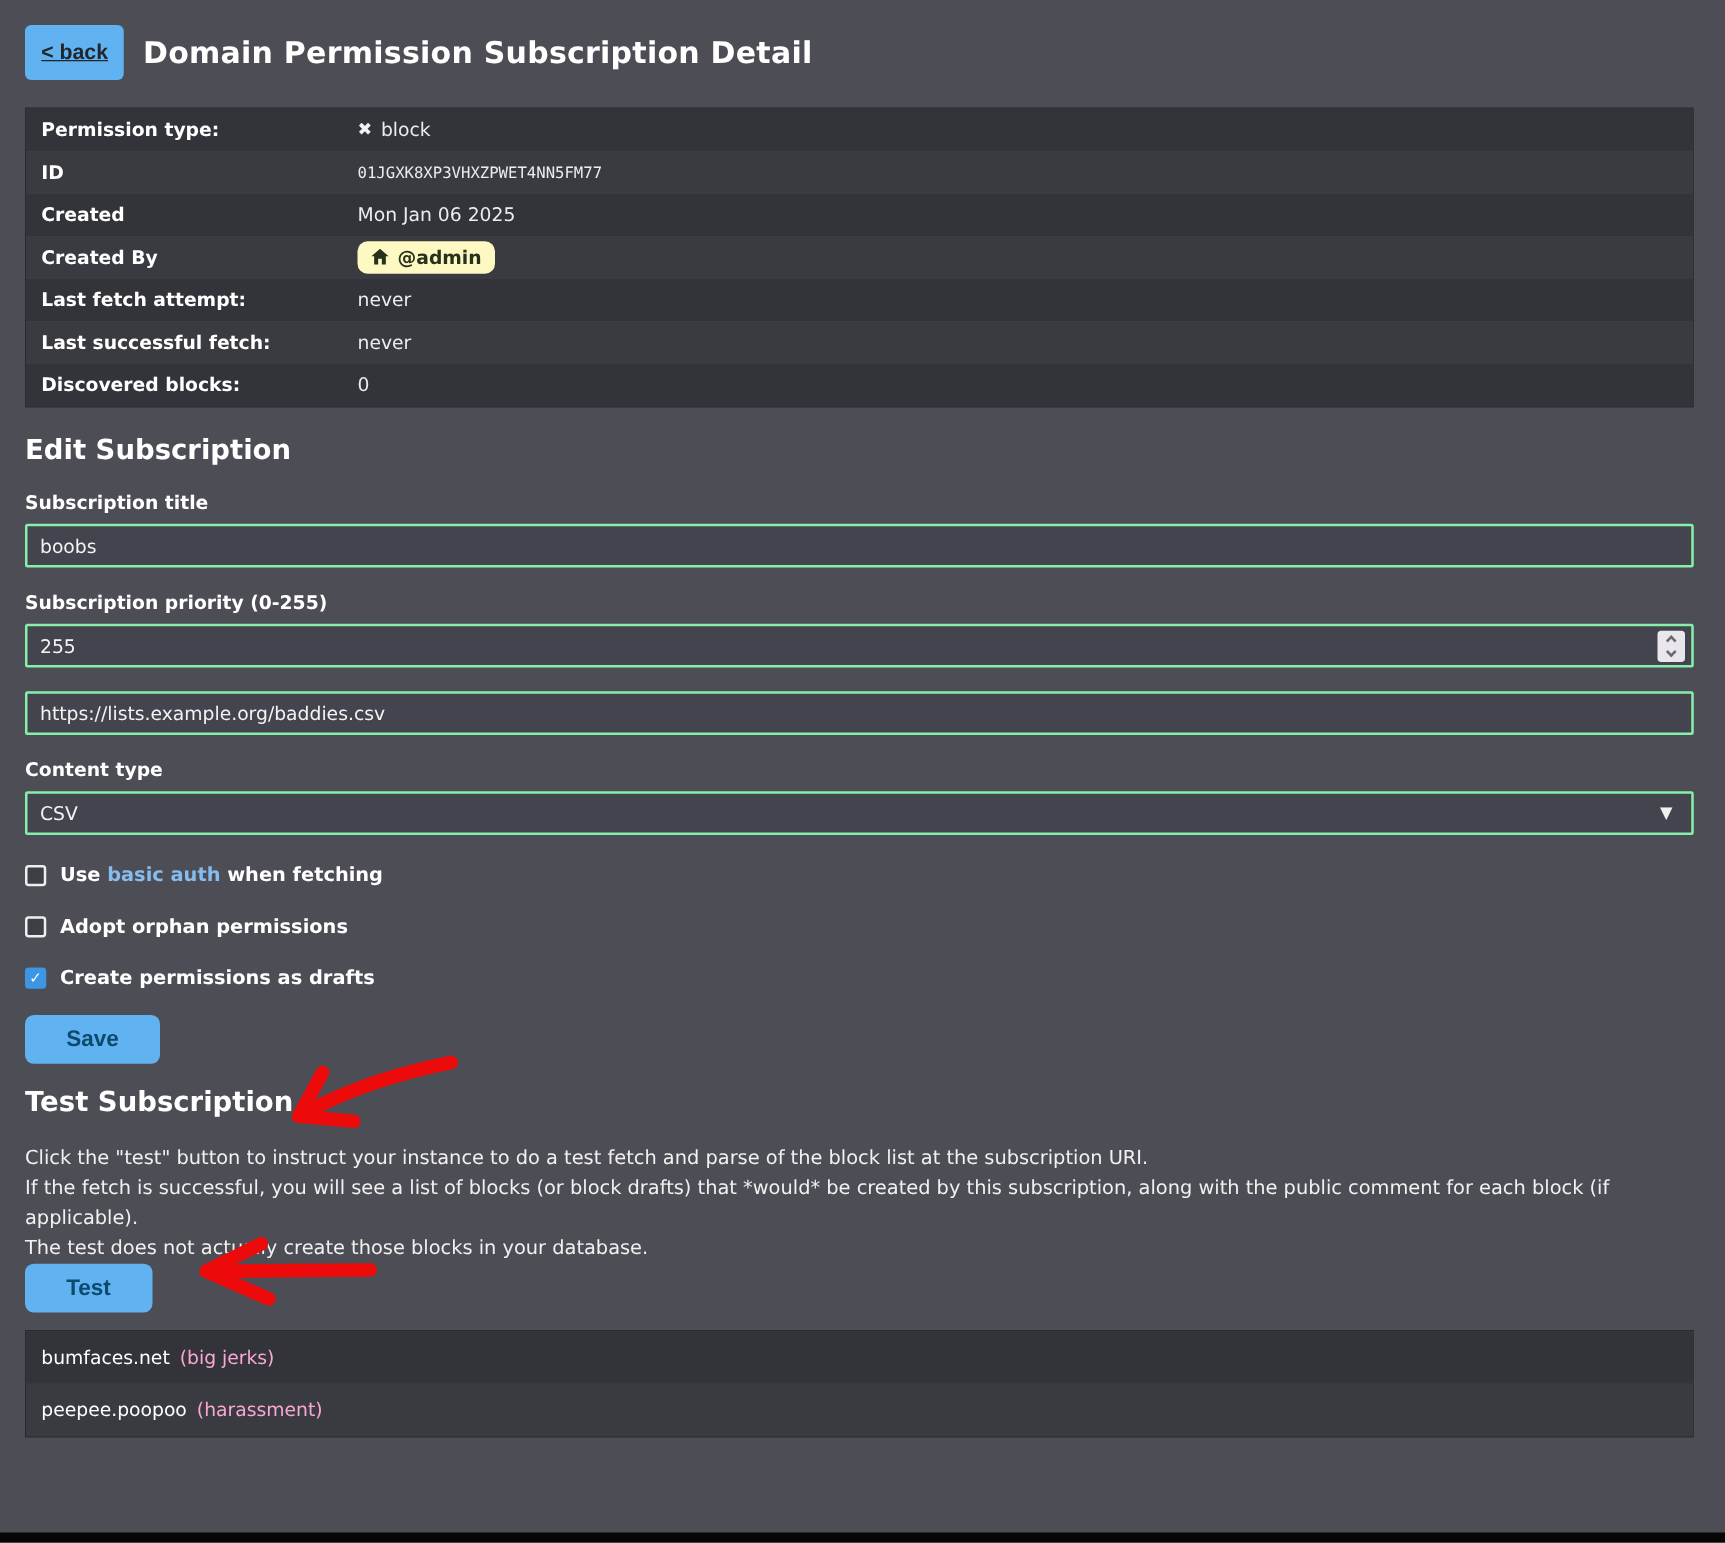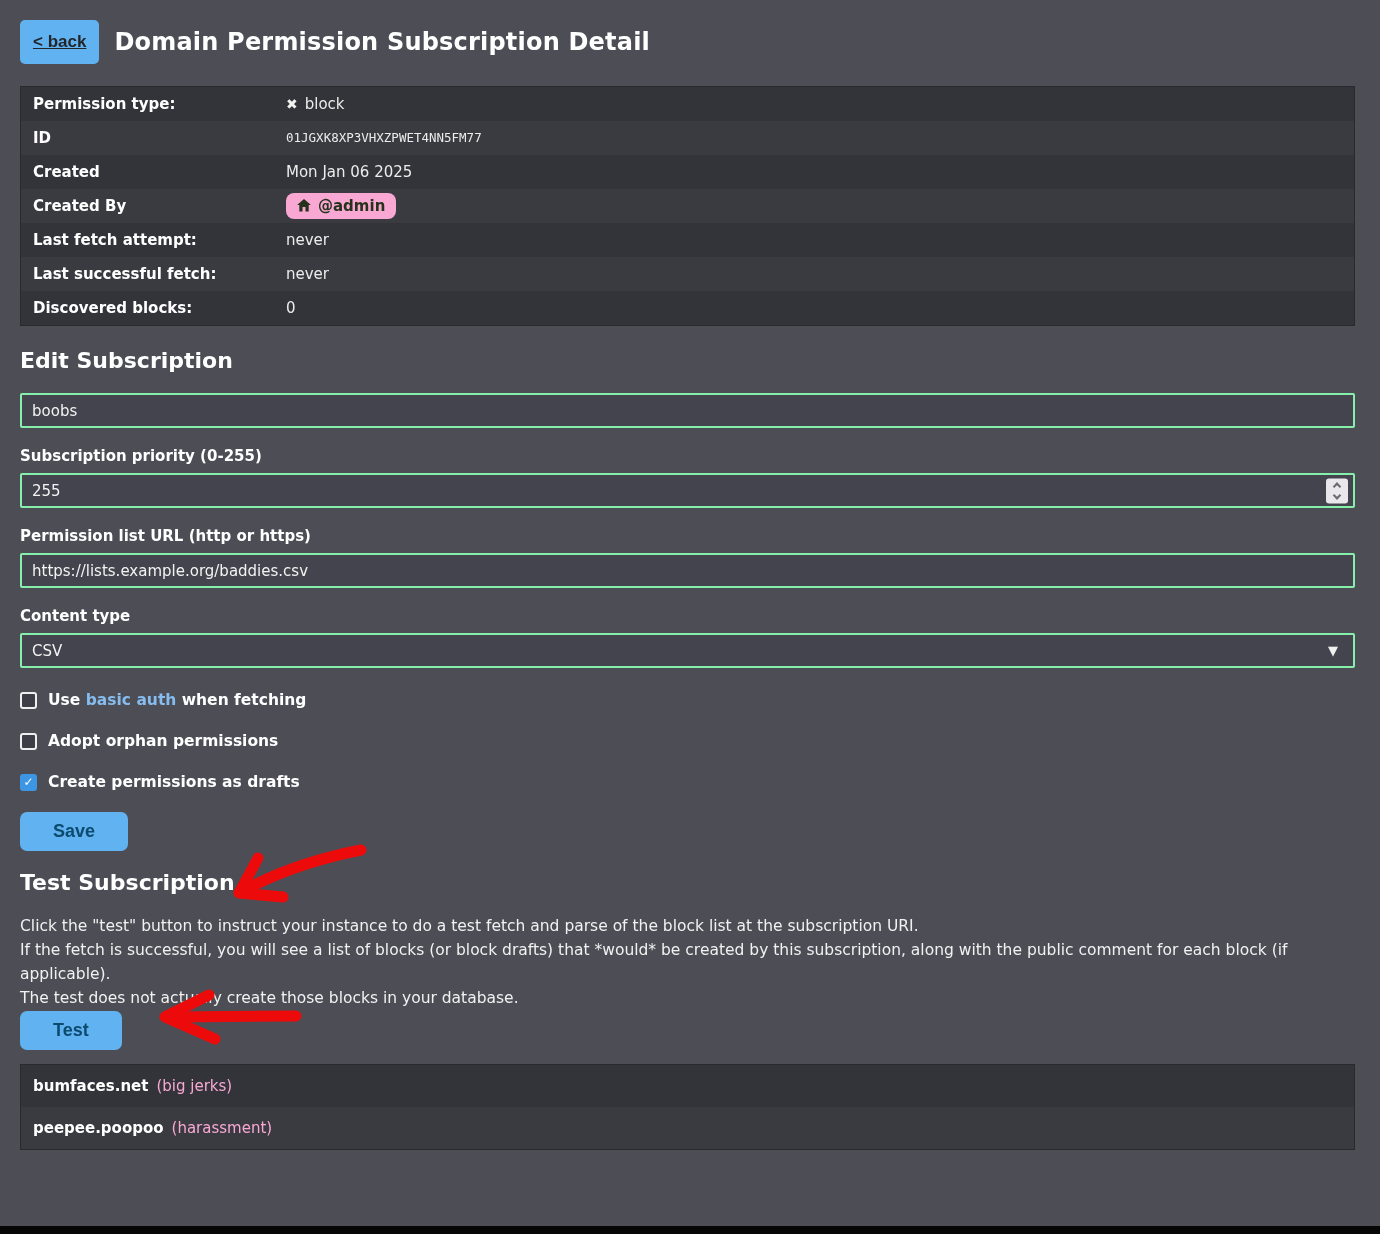--- a/index.html
+++ b/index.html
@@ -38,21 +38,21 @@
   .info-label {
     width:265px; flex:0 0 265px;
     padding-left:12px;
     font-weight:bold; font-size:15px;
   }
   .info-value { font-size:15px; color:#ececec; display:flex; align-items:center; gap:7px; }
   .mono { font-family:"DejaVu Sans Mono","Liberation Mono",monospace; font-size:12.5px; letter-spacing:0; }
   .x-icon { font-size:14px; color:#f2f2f2; }
   .badge {
     display:inline-flex; align-items:center; gap:7px;
-    background:#f9a8d4; color:#26321b;
+    background:#fef9c3; color:#26321b;
     font-weight:bold; font-size:15px;
     border-radius:8px; padding:4px 11px;
   }
   .badge svg { display:block; }
 
   
   h2.section-heading { font-size:22px; font-weight:bold; margin:21px 0 0 0; line-height:1.25; }
 
   
   .field { margin-top:19px; }
@@ -101,21 +101,21 @@
   
   .para { font-size:15.5px; line-height:24px; color:#f1f1f1; }
   .para-block { margin-top:17px; }
   .result-line { margin-top:29px; font-size:15.5px; color:#f1f1f1; }
 
   
   .blocks-list { margin-top:14px; border:1px solid #292a2e; }
   .block-row { display:flex; align-items:center; height:42px; padding-left:12px; gap:8px; }
   .block-row:nth-child(odd)  { background:#33343a; }
   .block-row:nth-child(even) { background:#3a3b41; }
-  .block-domain { font-weight:bold; font-size:15px; }
+  .block-domain { font-weight:normal; font-size:15px; }
   .block-comment { font-size:15px; color:#f9a8d4; }
 
   .bottom-bar { position:absolute; left:0; bottom:0; width:100%; height:8px; background:#060607; }
 
   .arrow-overlay { position:absolute; left:0; top:0; width:1380px; height:1234px; pointer-events:none; }
 </style>
 </head>
 <body>
 
 <div class="page">
@@ -166,36 +166,36 @@
       <div class="info-row">
         <div class="info-label">Discovered blocks:</div>
         <div class="info-value">0</div>
       </div>
     </div>
 
     
     <h2 class="section-heading">Edit Subscription</h2>
 
     <div class="field">
+      <div class="field-label">Subscription title</div>
       <input class="text-input" type="text" value="boobs" style="">
     </div>
 
     <div class="field">
       <div class="field-label">Subscription priority (0-255)</div>
       <div class="fake-input">
         <span>255</span>
         <span class="spinner">
           <span class="chev up"></span>
           <span class="chev down"></span>
         </span>
       </div>
     </div>
 
     <div class="field">
-      <div class="field-label">Permission list URL (http or https)</div>
       <input class="text-input" type="text" value="https://lists.example.org/baddies.csv" style="">
     </div>
 
     <div class="field">
       <div class="field-label">Content type</div>
       <div class="fake-input">
         <span>CSV</span>
         <span class="select-arrow">▼</span>
       </div>
     </div>

